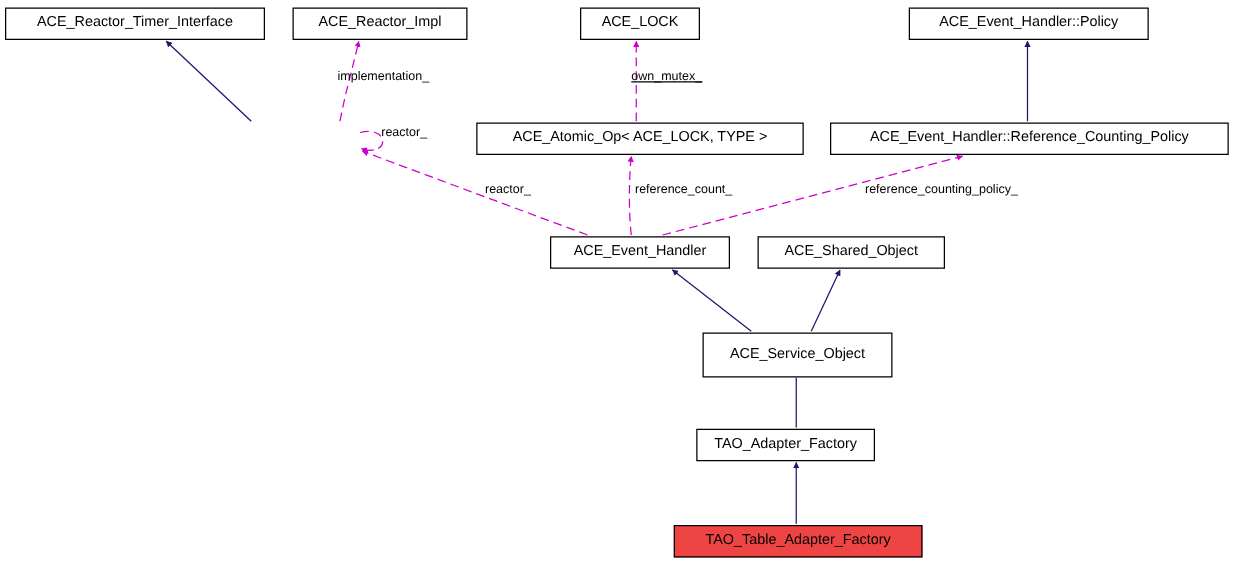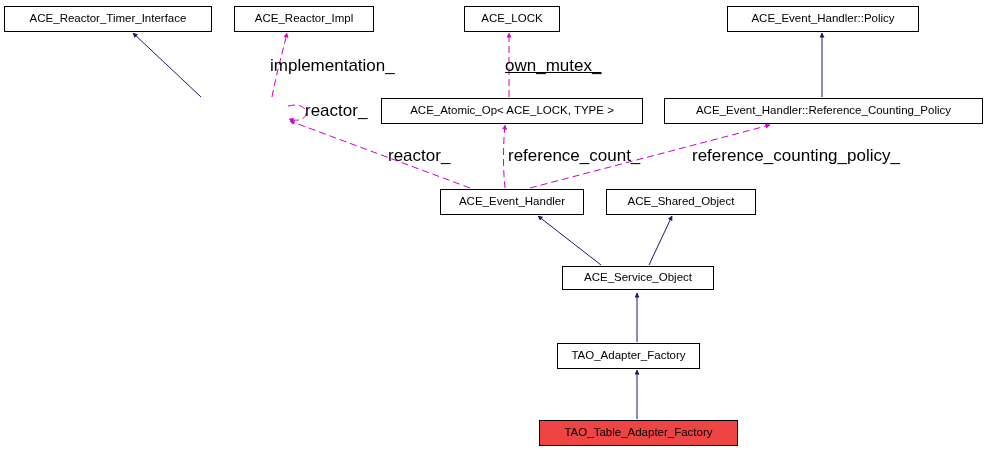--- a/index.html
+++ b/index.html
@@ -35,21 +35,21 @@
     align-items: center;
     justify-content: center;
     white-space: nowrap;
     text-align: center;
   }
   .node.highlight {
     background: #ef4444;
   }
   .edge-label {
     position: absolute;
-    font-size: 17px;
+    font-size: 10px;
     color: #000000;
     white-space: nowrap;
     line-height: 1;
   }
 </style>
 </head>
 <body>
 
 <div id="canvas">
 
@@ -138,21 +138,21 @@
   </div>
 
   <div class="node" style="left:440px; top:189px; width:144px; height:26px;">
     <span>ACE_Event_Handler</span>
   </div>
 
   <div class="node" style="left:606px; top:189px; width:150px; height:26px;">
     <span>ACE_Shared_Object</span>
   </div>
 
-  <div class="node" style="left:562px; top:266px; width:152px; height:24px;">
+  <div class="node" style="left:562px; top:266px; width:152px; height:36px;">
     <span>ACE_Service_Object</span>
   </div>
 
   <div class="node" style="left:557px; top:343px; width:143px; height:26px;">
     <span>TAO_Adapter_Factory</span>
   </div>
 
   <div class="node highlight" style="left:539px; top:420px; width:199px; height:26px;">
     <span>TAO_Table_Adapter_Factory</span>
   </div>

